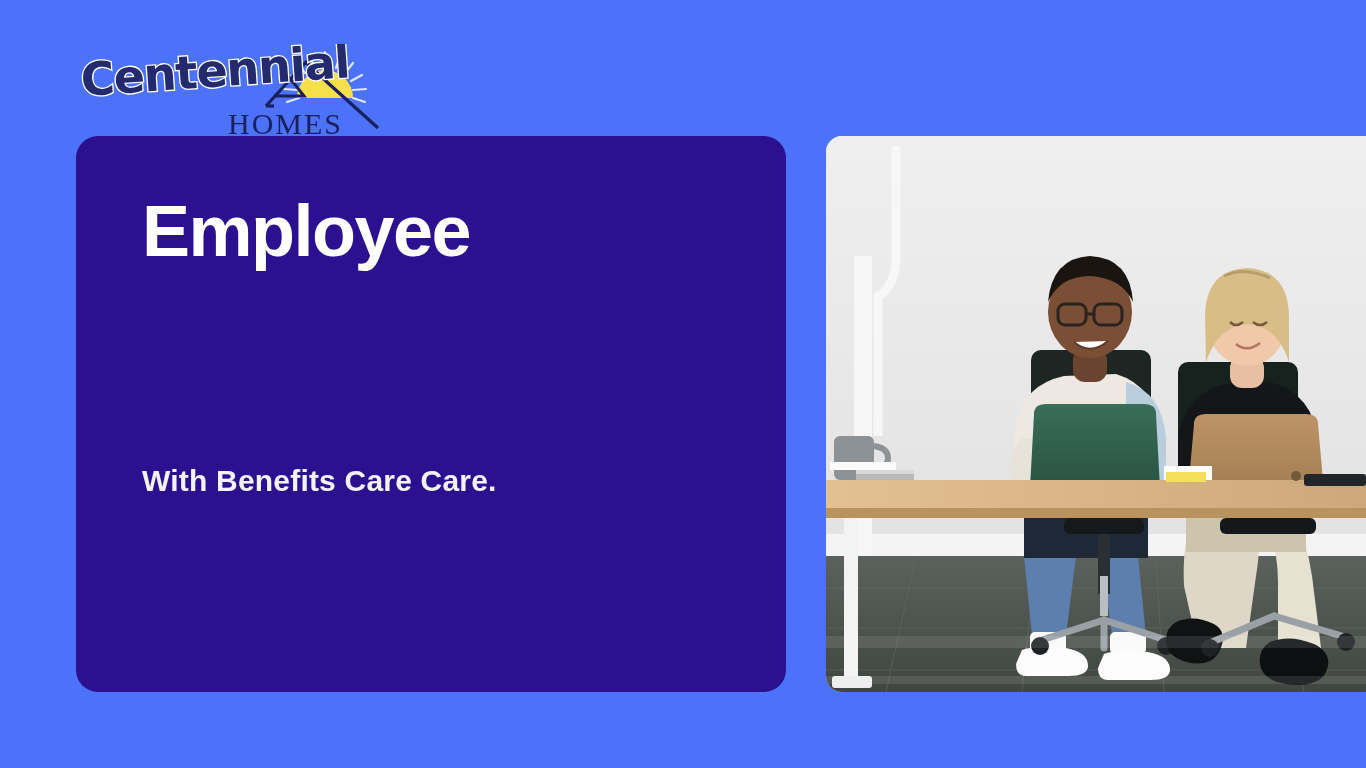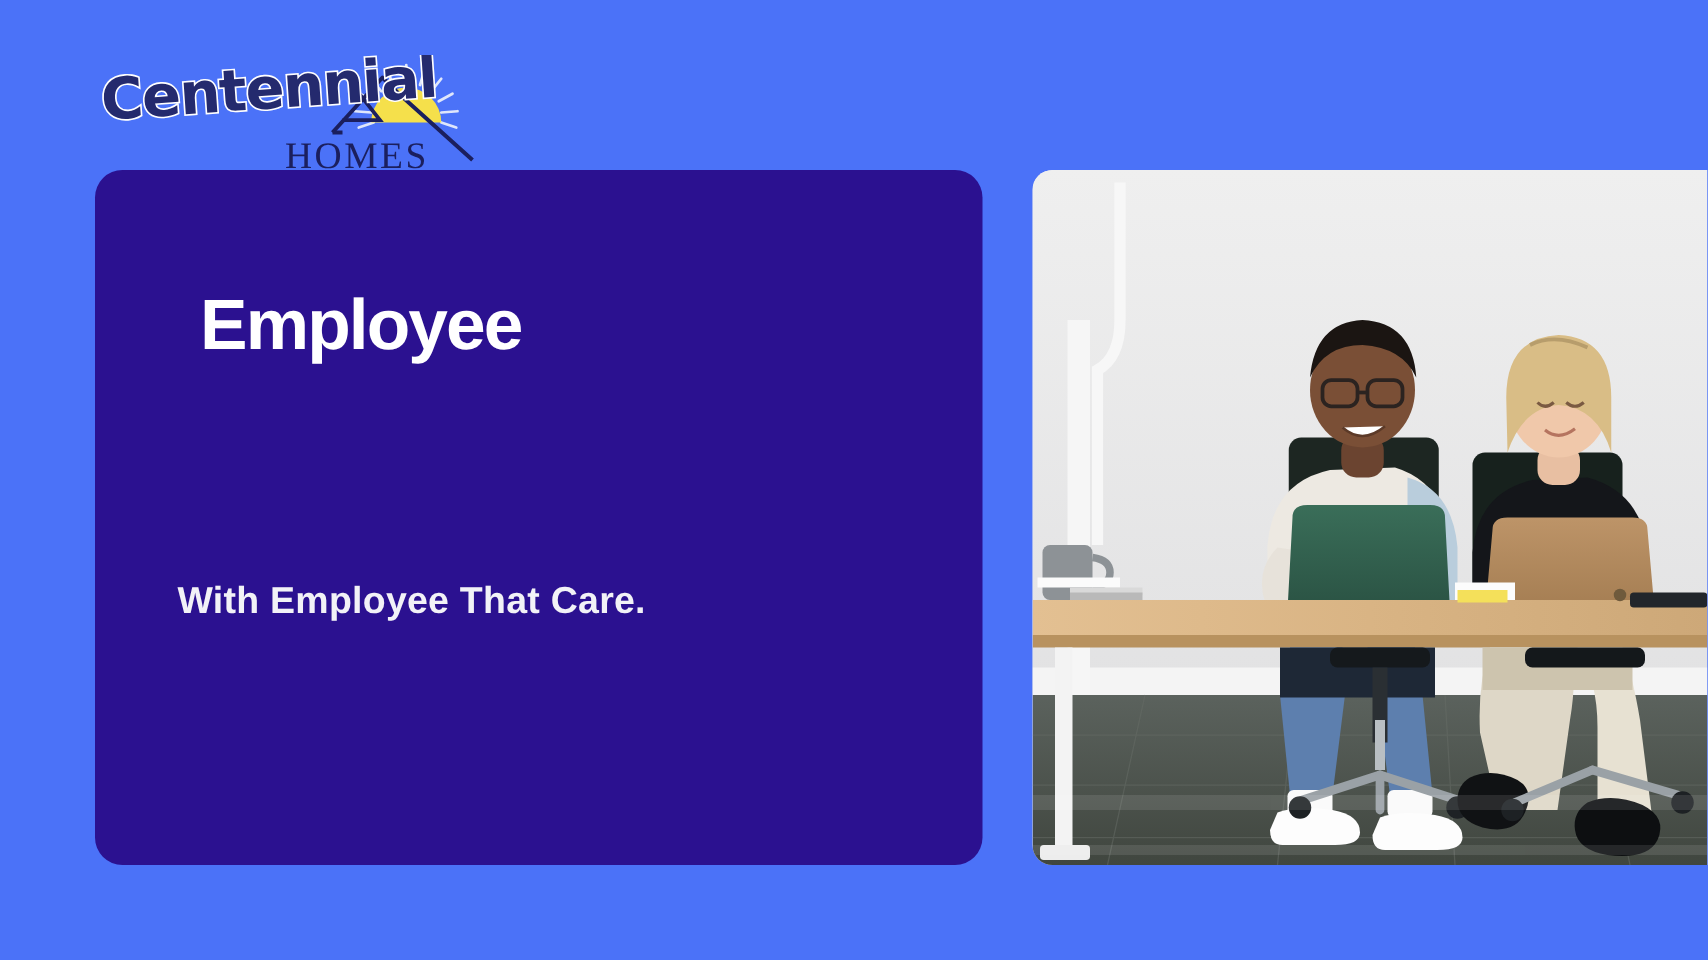--- a/index.html
+++ b/index.html
@@ -29,29 +29,28 @@
     position: absolute;
     left: 76px;
     top: 136px;
     width: 710px;
     height: 556px;
     background: #2b1190;
     border-radius: 22px;
   }
   #hero-title {
     position: absolute;
-    left: 84px;
+    left: 66px;
     top: 60px;
     width: 600px;
     color: #ffffff;
-    font-size: 57px;
+    font-size: 72px;
     font-weight: bold;
     line-height: 0.98;
     letter-spacing: -1.5px;
-    margin-top: 37px;
   }
   #hero-subtitle {
     position: absolute;
     left: 66px;
     top: 328px;
     width: 600px;
     color: #f2f2f7;
     font-size: 30px;
     font-weight: bold;
     letter-spacing: 0.2px;
@@ -101,21 +100,21 @@
     </g>
 
     <text x="150" y="90" font-family="'Liberation Serif', serif" font-size="30" fill="#1b1f5e" letter-spacing="2">HOMES</text>
   </svg>
 </div>
 
 <div id="hero-card">
   <div id="hero-title">
     <div>Employee</div>
   </div>
-  <div id="hero-subtitle">With Employee That Care.</div>
+  <div id="hero-subtitle">With Benefits Care Care.</div>
 </div>
 
 <div id="hero-photo">
   <svg viewBox="0 0 540 556" preserveAspectRatio="xMidYMid slice">
     <defs>
       <linearGradient id="wallG" x1="0" y1="0" x2="0" y2="1">
         <stop offset="0" stop-color="#efefef"></stop>
         <stop offset="1" stop-color="#e2e2e3"></stop>
       </linearGradient>
       <linearGradient id="deskG" x1="0" y1="0" x2="1" y2="0">

